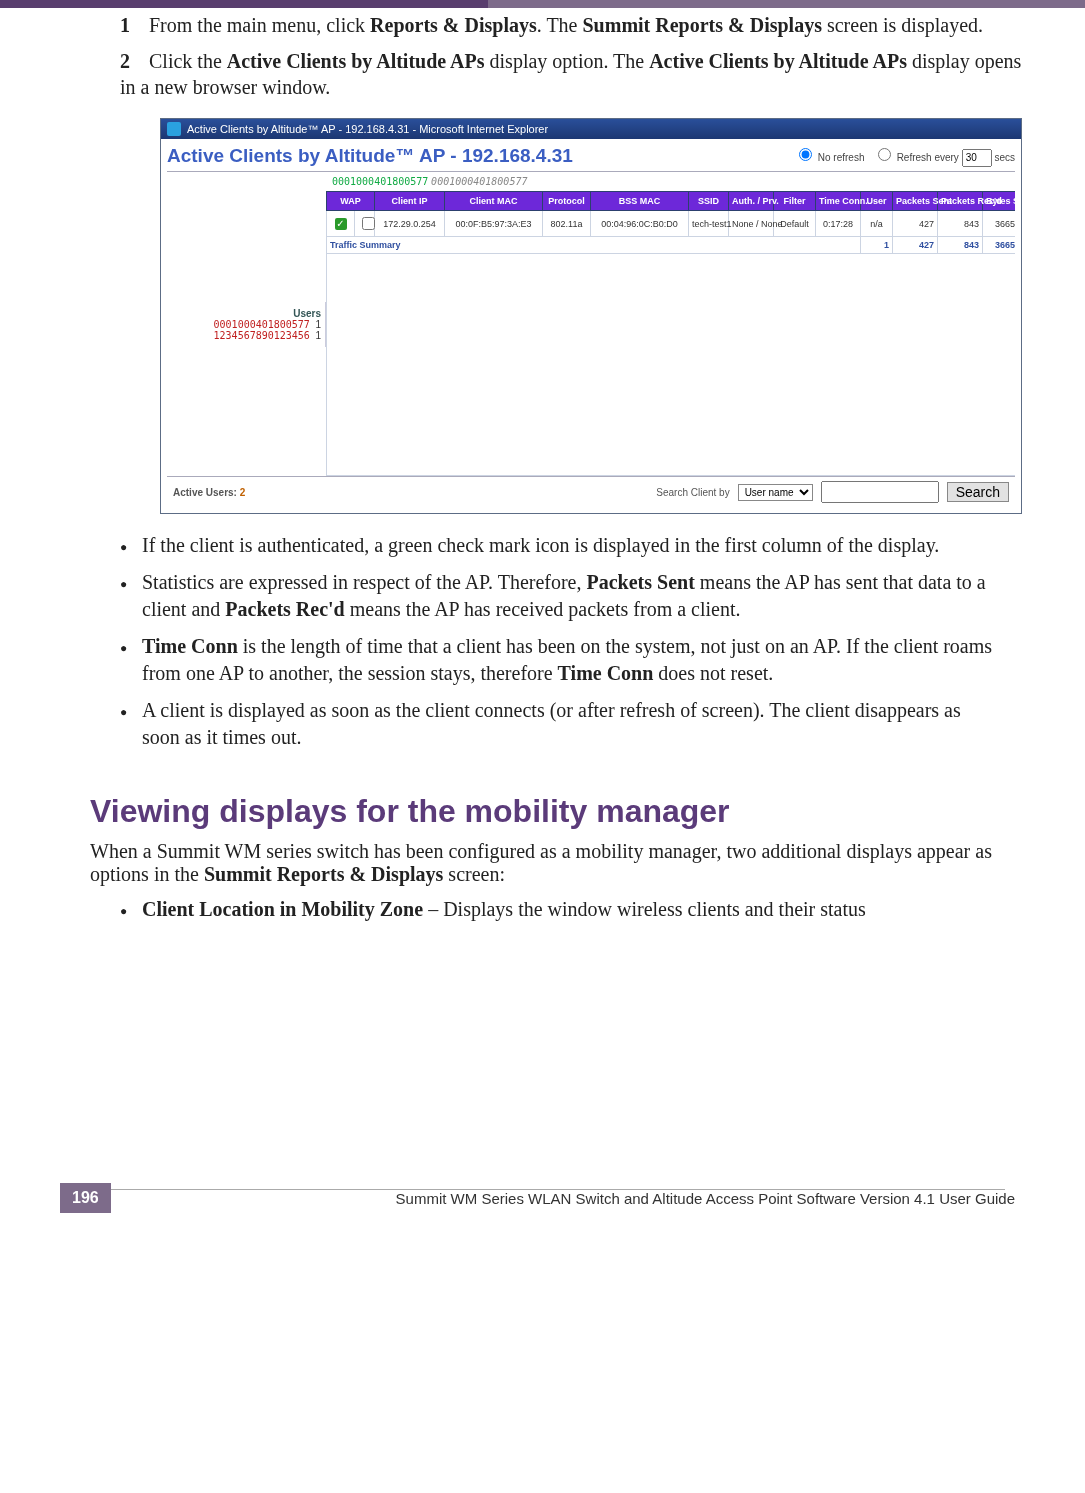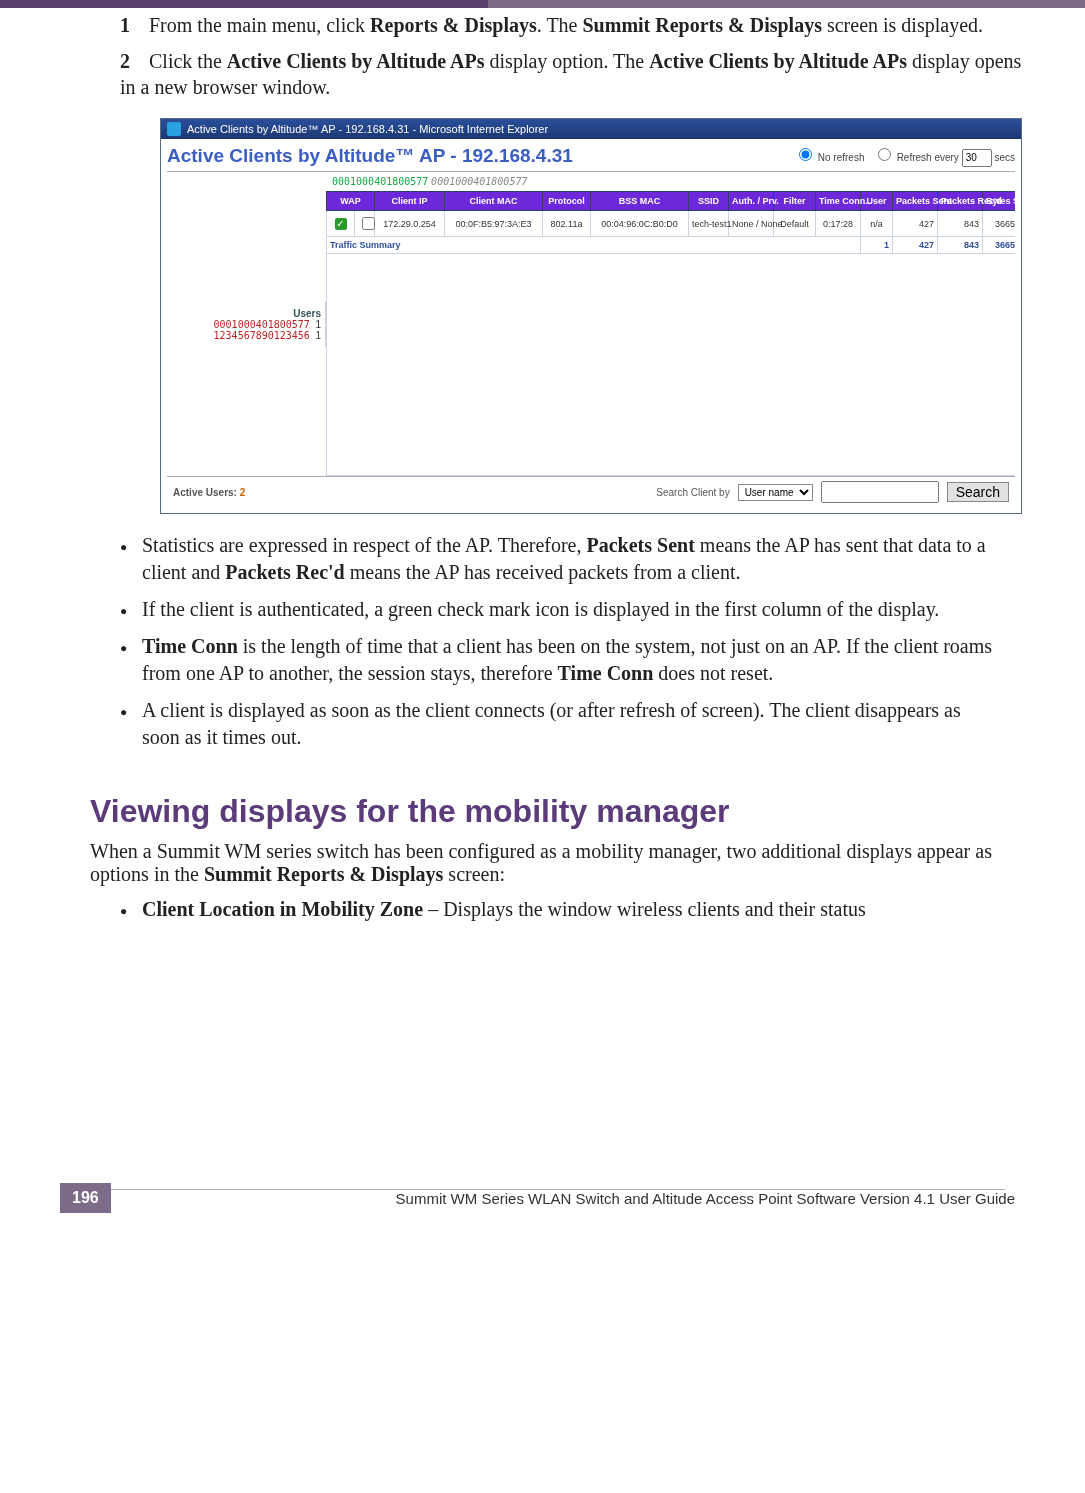--- a/index.html
+++ b/index.html
@@ -335,24 +335,24 @@
           <select class="sel"><option>User name</option></select>
           <input type="text" style="width: 110px;">
           <button class="btn">Search</button>
         </div>
       </div>
     </div>
   </div>
 
   <ul class="bullets">
     <li>
+      <span>If the client is authenticated, a green check mark icon is displayed in the first column of the display.</span>
+    </li>
+    <li>
       <span>Statistics are expressed in respect of the AP. Therefore, </span><span class="bold">Packets Sent</span><span> means the AP has sent that data to a client and </span><span class="bold">Packets Rec'd</span><span> means the AP has received packets from a client.</span>
-    </li>
-    <li>
-      <span>If the client is authenticated, a green check mark icon is displayed in the first column of the display.</span>
     </li>
     <li>
       <span class="bold">Time Conn</span><span> is the length of time that a client has been on the system, not just on an AP. If the client roams from one AP to another, the session stays, therefore </span><span class="bold">Time Conn</span><span> does not reset.</span>
     </li>
     <li>
       <span>A client is displayed as soon as the client connects (or after refresh of screen). The client disappears as soon as it times out.</span>
     </li>
   </ul>
 
   <div class="subh2">Viewing displays for the mobility manager</div>

